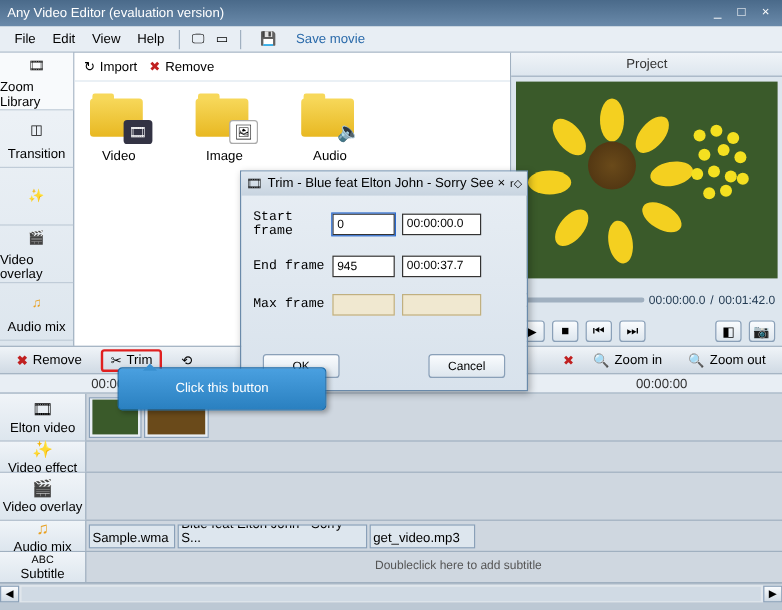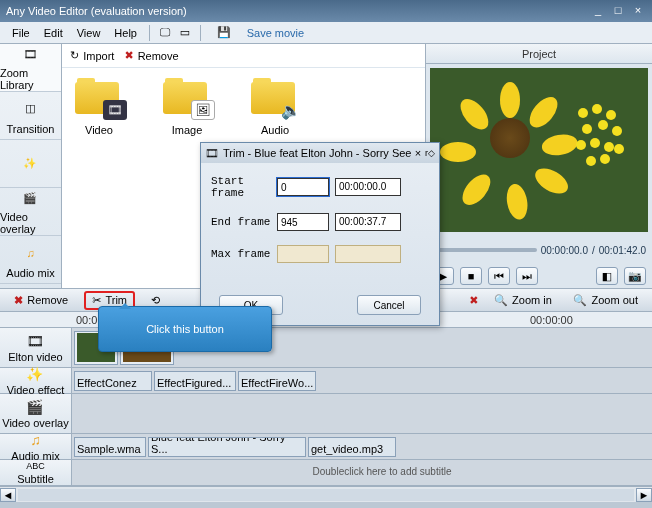--- a/index.html
+++ b/index.html
@@ -67,21 +67,21 @@
 .dialog .dbody { padding: 12px 10px; }
 .drow { display: flex; align-items: center; gap: 6px; margin-bottom: 14px; font-size: 10px; }
 .drow label { width: 60px; font-family: Liberation Mono, monospace; }
 .drow input { width: 52px; height: 18px; border: 1px solid #333; padding: 0 3px; font-size: 10px; }
 .drow .tc { width: 66px; height: 18px; border: 1px solid #333; background: #fff; line-height: 16px; padding: 0 3px; font-size: 10px; }
 .drow.max input, .drow.max .tc { background: #f0e8d0; border-color: #c0b080; }
 .dbtns { display: flex; justify-content: space-between; padding: 6px 18px 10px; }
 .dbtn { width: 64px; height: 20px; background: linear-gradient(#fafcfe,#dde6ee); border: 1px solid #8aa0b8; border-radius: 3px; cursor: pointer; font-size: 10px; }
 
 
-.callout { position: absolute; left: 98px; top: 306px; width: 174px; height: 46px; background: linear-gradient(#4aa0e0,#2a80c0); border: 1px solid #1a6aa8; border-radius: 4px; color: #fff; display: flex; align-items: center; justify-content: center; font-size: 15px; box-shadow: 2px 2px 4px rgba(0,0,0,0.3); }
+.callout { position: absolute; left: 98px; top: 306px; width: 174px; height: 36px; background: linear-gradient(#4aa0e0,#2a80c0); border: 1px solid #1a6aa8; border-radius: 4px; color: #fff; display: flex; align-items: center; justify-content: center; font-size: 15px; box-shadow: 2px 2px 4px rgba(0,0,0,0.3); }
 .callout::before { content: ''; position: absolute; top: -10px; left: 20px; border: 6px solid transparent; border-bottom-color: #3a90d0; }
 </style>
 </head>
 <body>
 
 <div class="titlebar">
   <span class="t">Any Video Editor (evaluation version)</span>
   <span class="wbtn">_</span>
   <span class="wbtn">□</span>
   <span class="wbtn">×</span>
@@ -261,31 +261,20 @@
       <div class="clip" style="width:54px">
           <div class="thumb" style="background:#6a4a1a"></div>
         </div>
     </div>
   </div>
   <div class="track short">
     <div class="track-label">
       <span class="ic">✨</span>
       <span>Video effect</span>
     </div>
-    <div class="track-body">
-      <div class="clip audio" style="width:78px">
-          <span>EffectConez</span>
-        </div>
-      <div class="clip audio" style="width:82px">
-          <span>EffectFigured...</span>
-        </div>
-      <div class="clip audio" style="width:78px">
-          <span>EffectFireWo...</span>
-        </div>
-    </div>
   </div>
   <div class="track">
     <div class="track-label">
       <span class="ic">🎬</span>
       <span>Video overlay</span>
     </div>
   </div>
   <div class="track short">
     <div class="track-label">
       <span class="ic" style="color:#e8a020">♫</span>

